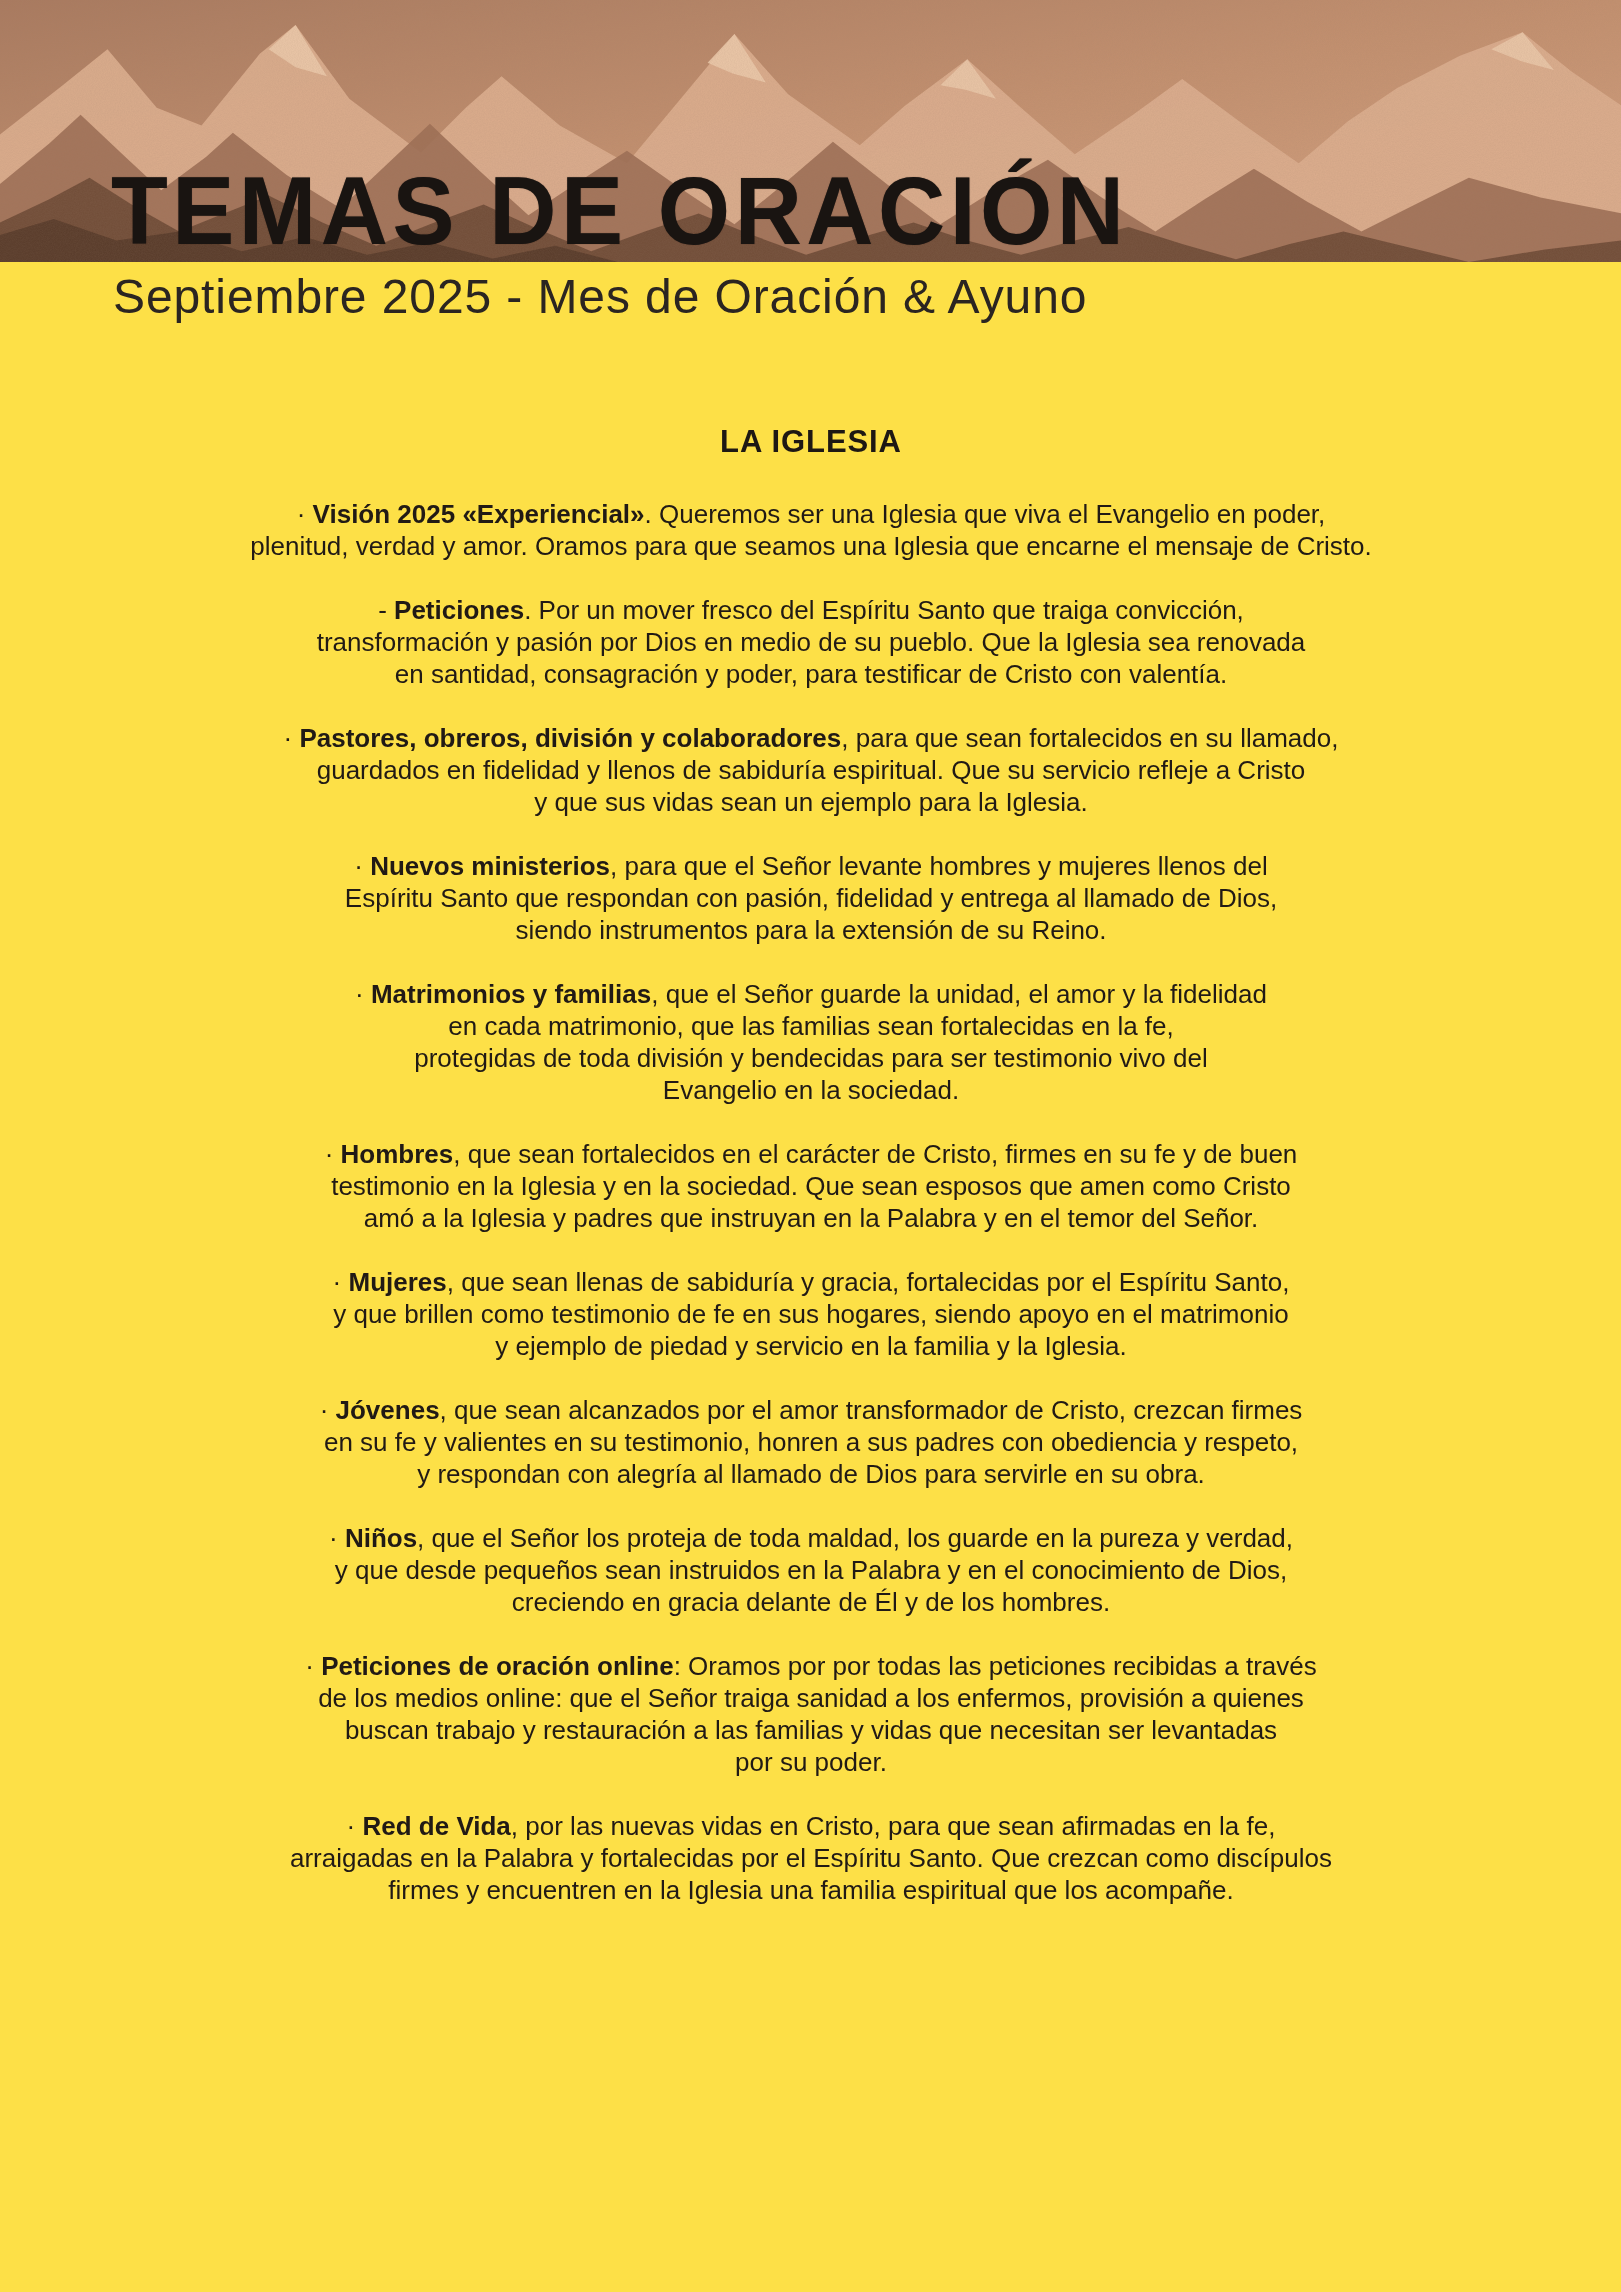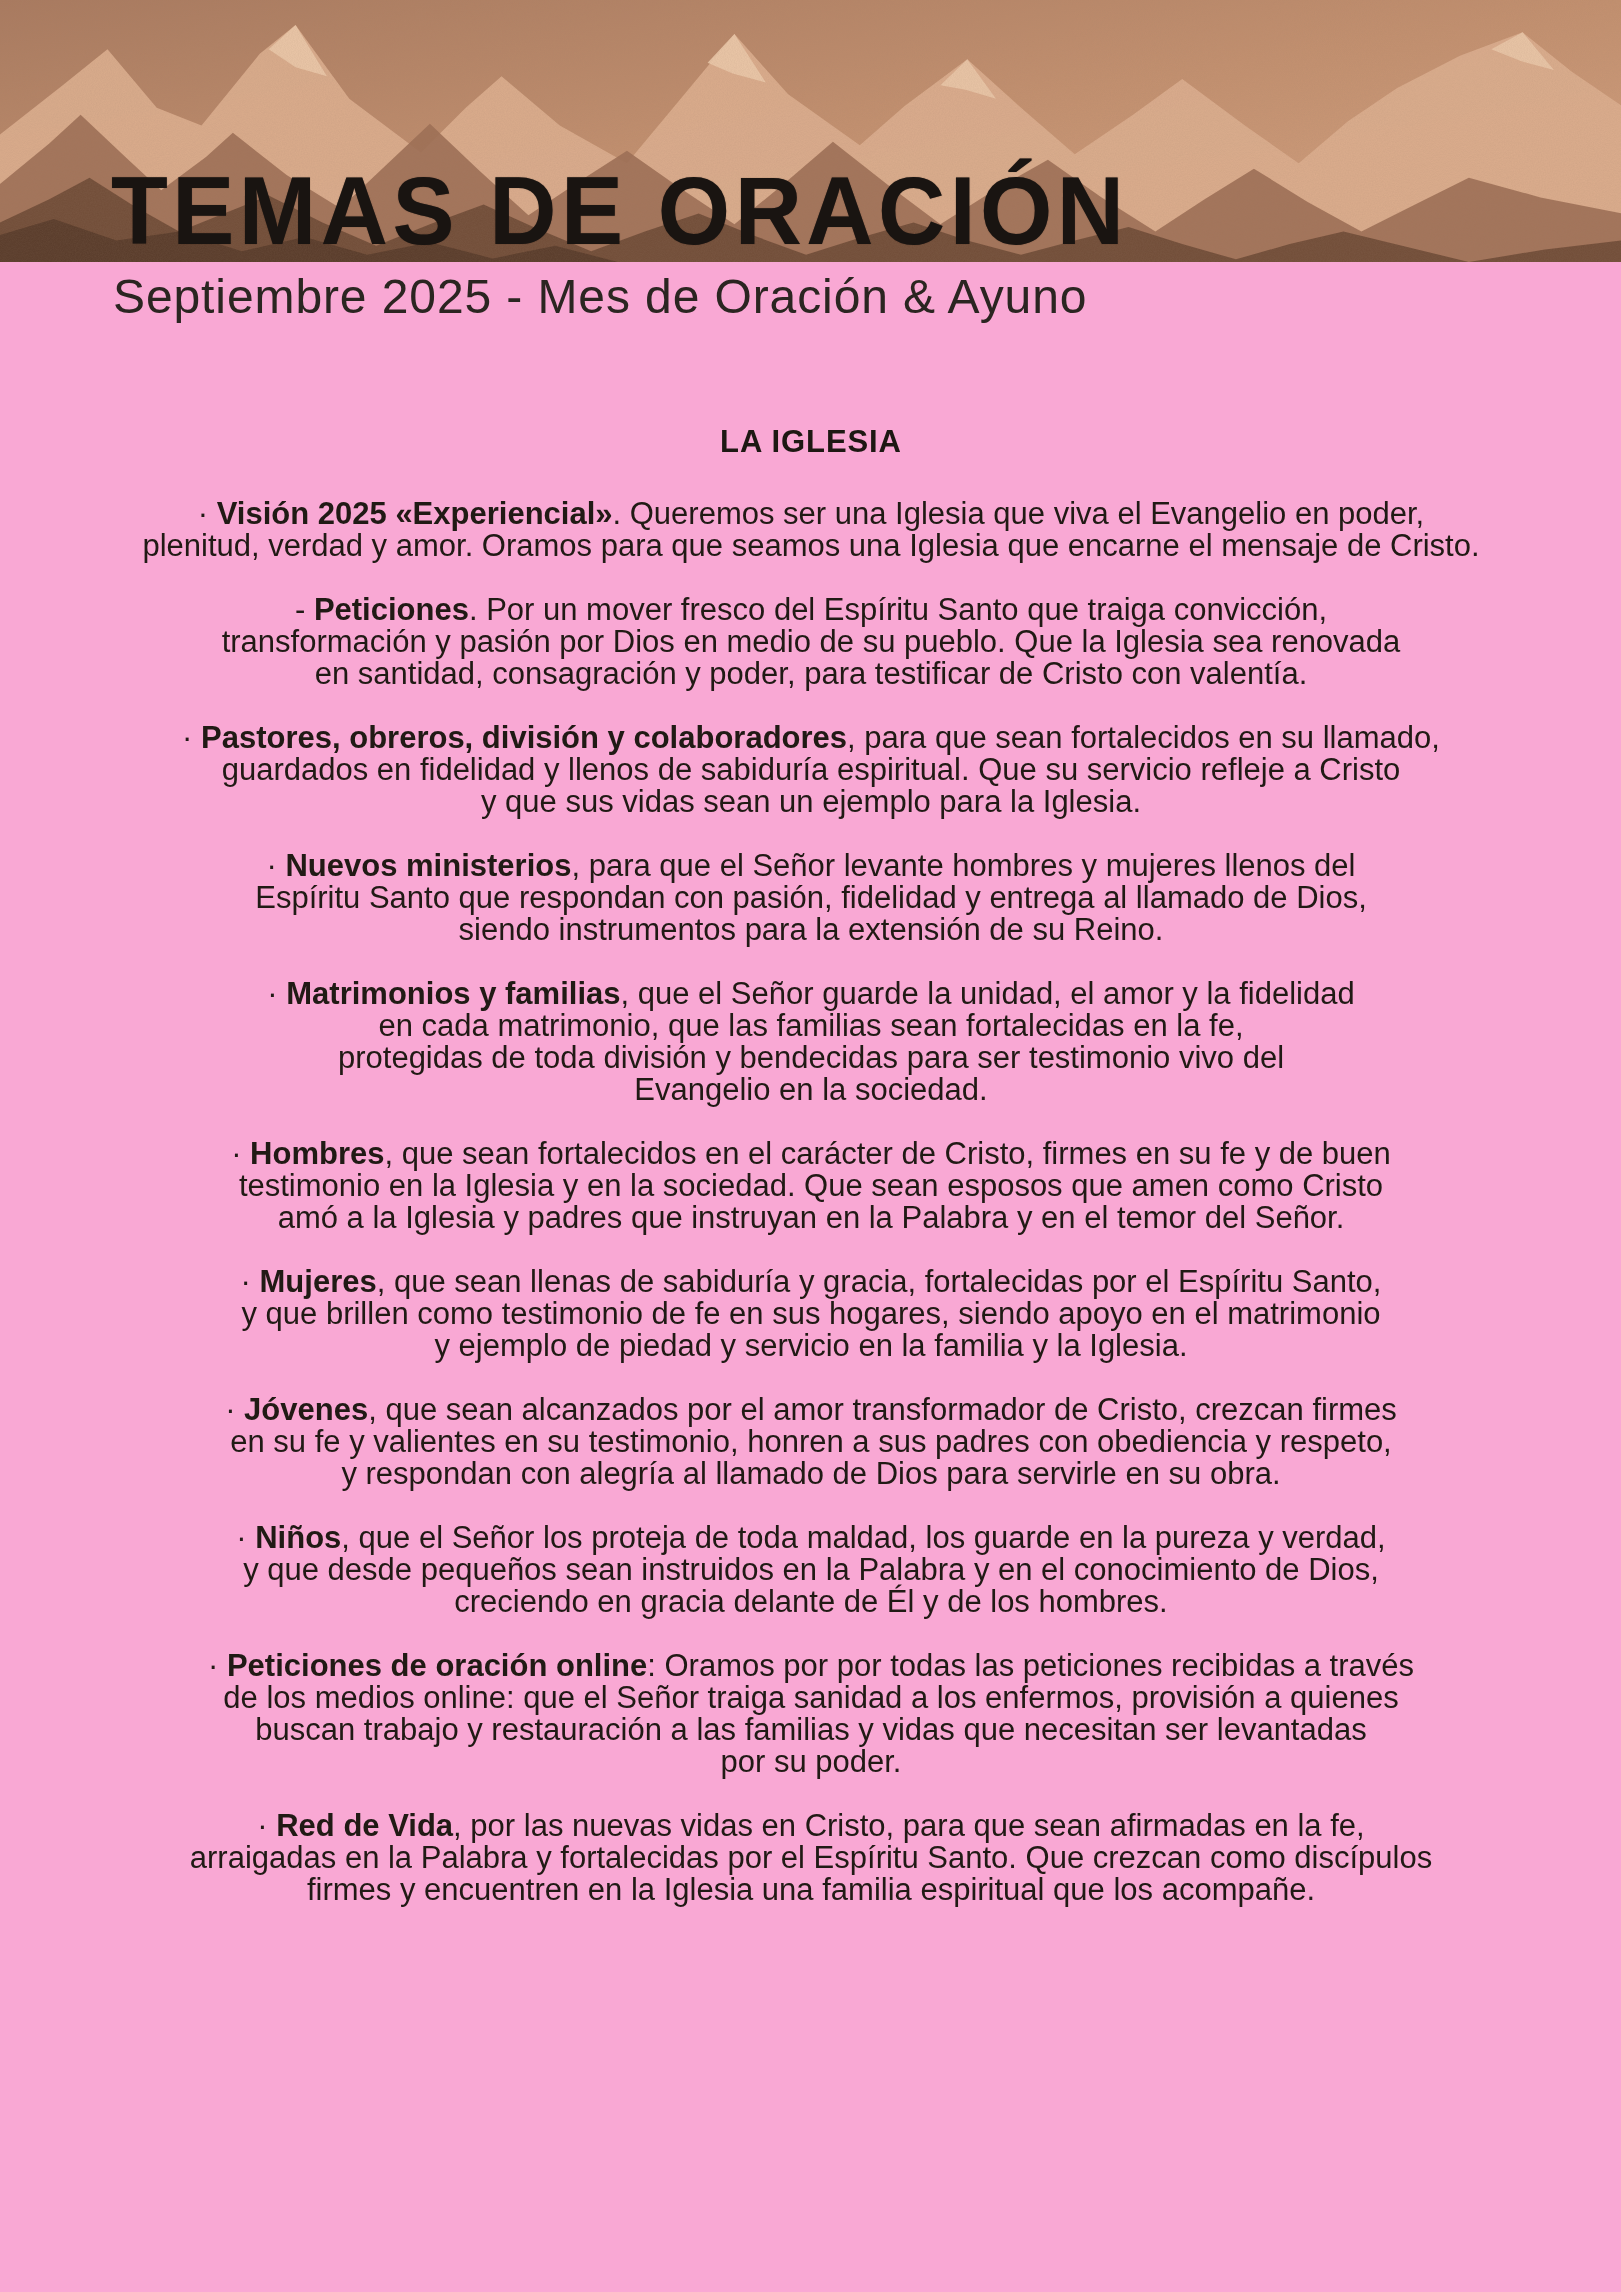--- a/index.html
+++ b/index.html
@@ -2,21 +2,21 @@
 <html lang="es" style="font-size:14.3px"><head>
 <meta charset="utf-8">
 <style>
   html,body{margin:0;padding:0;}
   body{background:#888;}
   .page{
     position:relative;
     width:1622px;
     height:2293px;
     margin:0 auto;
-    background:#f9a8d4;
+    background:#fde047;
     overflow:hidden;
     font-family:"Liberation Sans", sans-serif;
     color:#211a15;
   }
   .hero{
     position:relative;
     width:1622px;
     height:262px;
     overflow:hidden;
   }
@@ -51,21 +51,21 @@
   .section-heading{
     margin:100px 0 38px 0;
     font-size:31px;
     letter-spacing:0.9px;
     font-weight:bold;
     color:#1e1813;
   }
   .topic{
     margin:0 auto 32px auto;
     max-width:1469px;
-    font-size:31px;
+    font-size:26px;
     line-height:32px;
     white-space:pre-line;
     color:#211a15;
   }
   .topic .lead{font-weight:bold;}
 </style>
 </head>
 <body>
 
 <div class="page">

